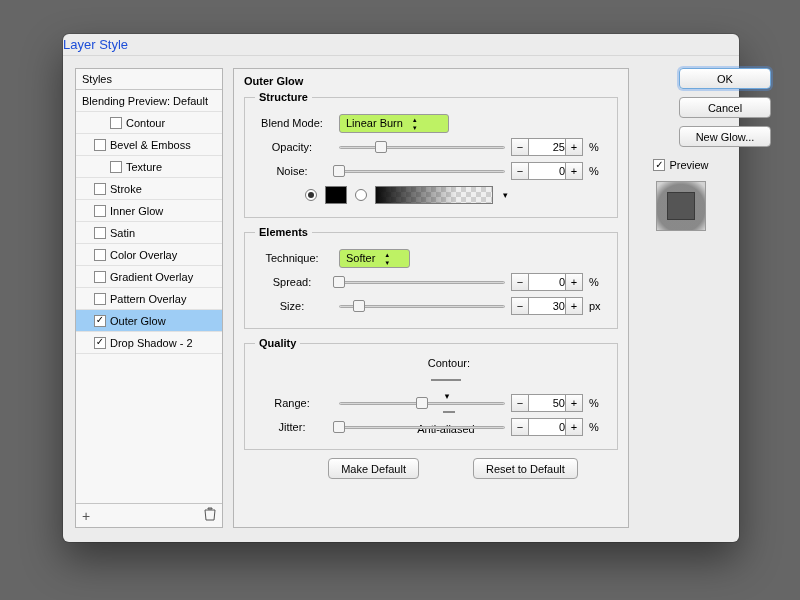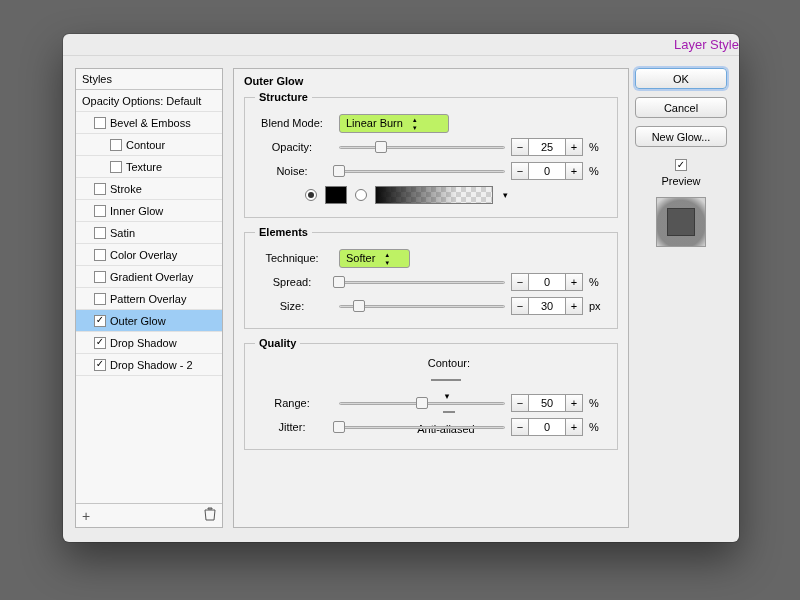--- a/index.html
+++ b/index.html
@@ -16,24 +16,24 @@
   .window {
     position: absolute;
     left: 63px; top: 34px;
     width: 676px; height: 508px;
     background: #ececec;
     border-radius: 6px;
     box-shadow: 0 18px 40px rgba(0,0,0,0.45), 0 0 0 1px rgba(0,0,0,0.15);
   }
   .titlebar {
     height: 22px;
-    text-align: right;
+    text-align: left;
     line-height: 22px;
     font-size: 13px;
-    color: #a21caf;
+    color: #1d4ed8;
     border-bottom: 1px solid #d7d7d7;
   }
   .content {
     position: absolute;
     left: 0; right: 0; top: 22px; bottom: 0;
     padding: 10px 12px 25px 12px;
   }
 
   
   .left {
@@ -149,21 +149,21 @@
     background: linear-gradient(#fdfdfd,#e8e8e8);
     font-size: 11px;
     line-height: 1;
     padding: 0;
     cursor: pointer;
   }
   .stepper .val {
     width: 36px; height: 18px;
     border-top: 1px solid #9a9a9a;
     border-bottom: 1px solid #9a9a9a;
-    text-align: center;
+    text-align: right;
     line-height: 16px;
     background: #fff;
   }
   .unit { width: 18px; }
   .select {
     display: inline-flex;
     align-items: center;
     height: 19px;
     background: #bef264;
     border: 1px solid #9a9a9a;
@@ -213,34 +213,35 @@
   .btn-row { display:flex; justify-content:center; gap:10px; margin-top:8px; }
   .btn-row button, .rbtn {
     height: 21px;
     padding: 0 12px;
     border: 1px solid #a0a0a0;
     border-radius: 4px;
     background: linear-gradient(#ffffff,#e8e8e8);
     font-family: inherit;
     font-size: 11px;
     cursor: pointer;
+    margin-left: 44px;
   }
 
   
   .right {
     position: absolute;
     right: 12px; top: 12px;
     width: 92px;
   }
   .rbtn { width: 100%; margin-bottom: 8px; }
   .rbtn.primary {
     border-color:#6fa8dc;
     box-shadow: 0 0 0 2px rgba(80,150,240,0.35);
   }
-  .preview-row { display:flex; align-items:center; justify-content:center; gap:4px; margin-top:4px; margin-bottom:10px;flex-direction:column;}
+  .preview-row { display:flex; align-items:center; justify-content:center; gap:4px; margin-top:4px; margin-bottom:10px;}
   .preview-thumb {
     width: 50px; height: 50px;
     background: radial-gradient(circle at 50% 55%, rgba(0,0,0,0.35) 0 24px, rgba(0,0,0,0) 32px), #d3d3d3;
     border: 1px solid #9a9a9a;
     display:flex; align-items:center; justify-content:center;
     margin: 0 auto;
   }
   .preview-thumb::after {
     content:""; width:26px; height:26px; background:#555; border:1px solid #3a3a3a;
   }
@@ -248,30 +249,30 @@
 </head>
 <body>
 
 <div class="window">
   <div class="titlebar">Layer Style</div>
   <div class="content">
 
     <div class="left">
       <div class="left-head">Styles</div>
       <div class="left-row">
-        <span>Opacity Options: Default</span>
-      </div>
-
+        <span>Blending Preview: Default</span>
+      </div>
+
+      <div class="left-row indent2">
+        <span class="cb"></span>
+        <span>Contour</span>
+      </div>
       <div class="left-row indent1">
         <span class="cb"></span>
         <span>Bevel &amp; Emboss</span>
-      </div>
-      <div class="left-row indent2">
-        <span class="cb"></span>
-        <span>Contour</span>
       </div>
       <div class="left-row indent2">
         <span class="cb"></span>
         <span>Texture</span>
       </div>
       <div class="left-row indent1">
         <span class="cb"></span>
         <span>Stroke</span>
       </div>
       <div class="left-row indent1">
@@ -290,24 +291,20 @@
         <span class="cb"></span>
         <span>Gradient Overlay</span>
       </div>
       <div class="left-row indent1">
         <span class="cb"></span>
         <span>Pattern Overlay</span>
       </div>
       <div class="left-row indent1 selected">
         <span class="cb checked"></span>
         <span>Outer Glow</span>
-      </div>
-      <div class="left-row indent1">
-        <span class="cb checked"></span>
-        <span>Drop Shadow</span>
       </div>
       <div class="left-row indent1">
         <span class="cb checked"></span>
         <span>Drop Shadow - 2</span>
       </div>
 
       <div class="left-footer">
         <span>+</span>
         <span>
           <svg width="12" height="14" viewBox="0 0 12 14">
@@ -445,20 +442,24 @@
           </div>
           <span class="stepper">
             <button>−</button>
             <span class="val">0</span>
             <button>+</button>
           </span>
           <span class="unit">%</span>
         </div>
       </fieldset>
 
+      <div class="btn-row">
+        <button>Make Default</button>
+        <button>Reset to Default</button>
+      </div>
     </div>
 
     <div class="right">
       <button class="rbtn primary">OK</button>
       <button class="rbtn">Cancel</button>
       <button class="rbtn">New Glow...</button>
       <div class="preview-row">
         <span class="cb checked"></span>
         <span>Preview</span>
       </div>

